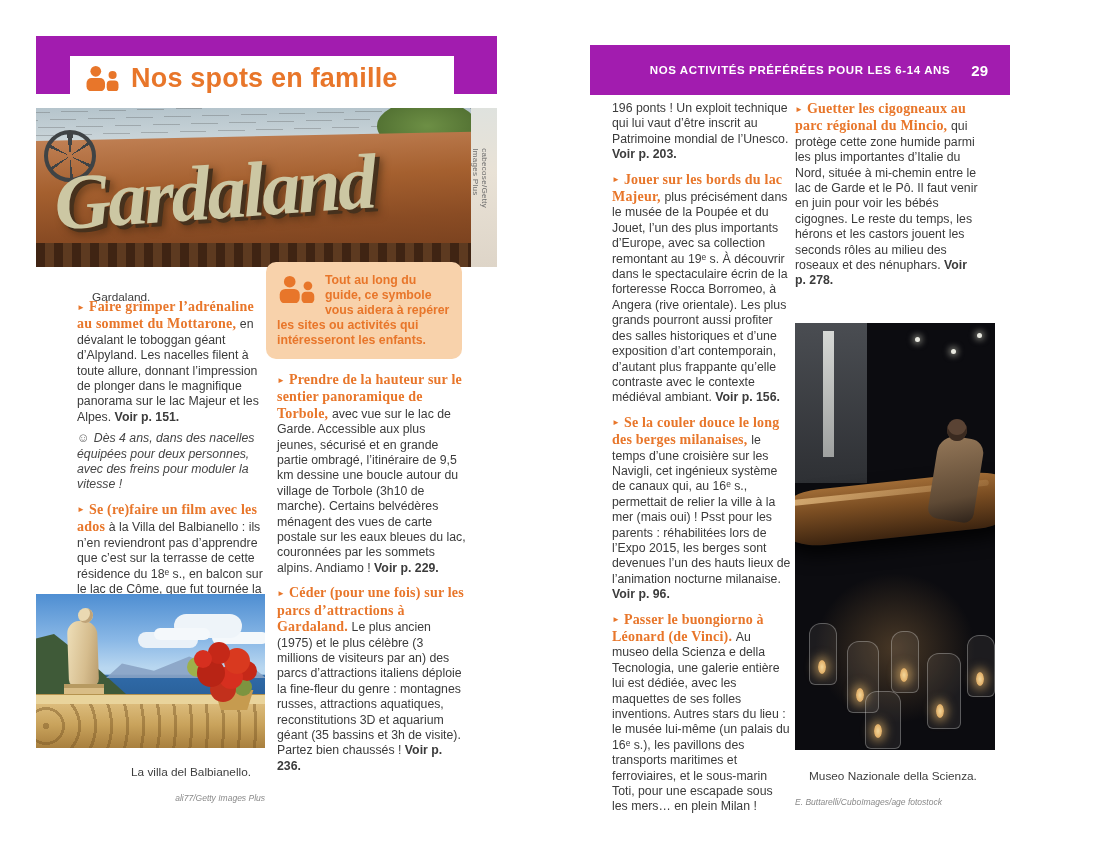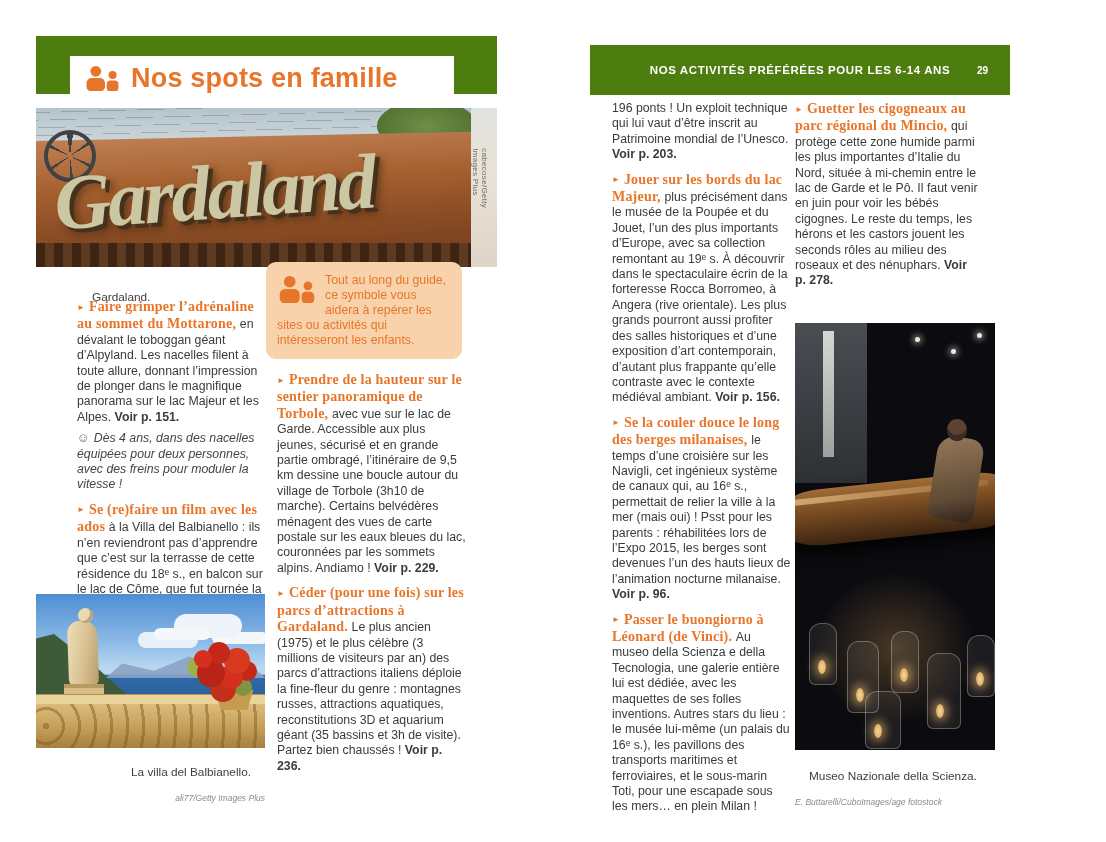--- a/index.html
+++ b/index.html
@@ -1,45 +1,45 @@
 <!DOCTYPE html>
 <html><head>
 <meta charset="utf-8">
 <style>
   html,body{margin:0;padding:0;background:#ffffff;}
   .canvas{position:relative;width:1106px;height:842px;background:#ffffff;overflow:hidden;
           font-family:"Liberation Sans",sans-serif;color:#3b3b3b;}
   
-  .band{position:absolute;background:#4d7c0f;}
+  .band{position:absolute;background:#a21caf;}
   .band-l{left:36px;top:36px;width:461px;height:58px;}
   .band-box{position:absolute;left:34px;top:20px;width:384px;height:44px;background:#ffffff;
             display:flex;align-items:center;gap:10px;padding-left:14px;box-sizing:border-box;}
   .title-l{font-size:27px;font-weight:700;color:#e8762a;margin:0;letter-spacing:.2px;white-space:nowrap;}
   .fam-icon{color:#e8762a;flex:0 0 auto;}
   .band-r{left:590px;top:45px;width:420px;height:50px;display:flex;align-items:center;justify-content:center;}
   .title-r{font-size:11.5px;font-weight:700;color:#ffffff;letter-spacing:.6px;margin:0;white-space:nowrap;text-align:center;}
   .pageno{position:absolute;right:22px;top:50%;transform:translateY(-50%);color:#ffffff;
-          font-weight:700;font-size:10px;}
+          font-weight:700;font-size:15px;}
   
   .col{position:absolute;font-size:12.3px;line-height:15.4px;color:#3b3b3b;text-align:left;}
   .col-l1{left:77px;top:299px;width:188px;}
   .col-l2{left:277px;top:372px;width:189px;}
   .col-r1{left:612px;top:101px;width:179px;}
   .col-r2{left:795px;top:101px;width:183px;}
   .item{margin:0 0 9px;}
   .marker{color:#e8762a;font-size:8px;margin-right:4px;position:relative;top:-1.5px;}
   .runin{font-family:"Liberation Serif",serif;font-weight:700;color:#e8762a;
          font-size:14px;line-height:16px;letter-spacing:.2px;}
   .voir{font-weight:700;}
   .note{margin:-3px 0 9px;font-style:italic;color:#454545;}
   .nicon{font-style:normal;color:#666;margin-right:4px;font-size:12.5px;}
   
   .callout{position:absolute;left:266px;top:262px;width:196px;box-sizing:border-box;
            background:#f8d2ab;border-radius:10px;padding:11px 10px 11px 11px;}
-  .callout p{margin:0;color:#e8762a;font-weight:400;font-size:12.3px;line-height:15px;}
+  .callout p{margin:0;color:#e8762a;font-weight:700;font-size:12.3px;line-height:15px;}
   .callout .fam-icon{float:left;margin:2px 8px 2px 0;}
   
   .caption{font-size:11.8px;color:#3d3d3d;margin:14px;}
   .credit{font-size:8.5px;font-style:italic;color:#8a8a8a;margin:1px 0 0;}
   .cap-gardaland{position:absolute;left:78px;top:276px;}
   .cap-villa{position:absolute;left:36px;top:751px;width:229px;text-align:right;}
   .cap-museum{position:absolute;left:795px;top:755px;width:210px;text-align:left;}
   
   .ph-gardaland{position:absolute;left:36px;top:108px;width:461px;height:159px;overflow:hidden;background:#9c5a30;}
   .g-sky{position:absolute;left:0;top:0;right:0;height:46px;

